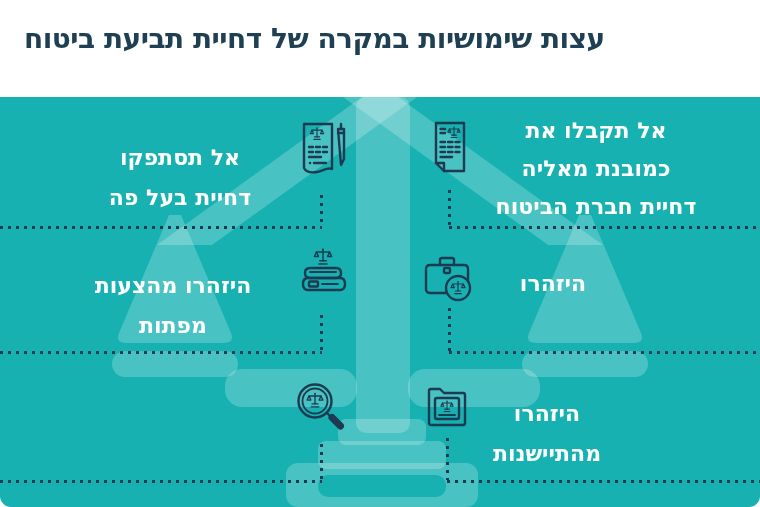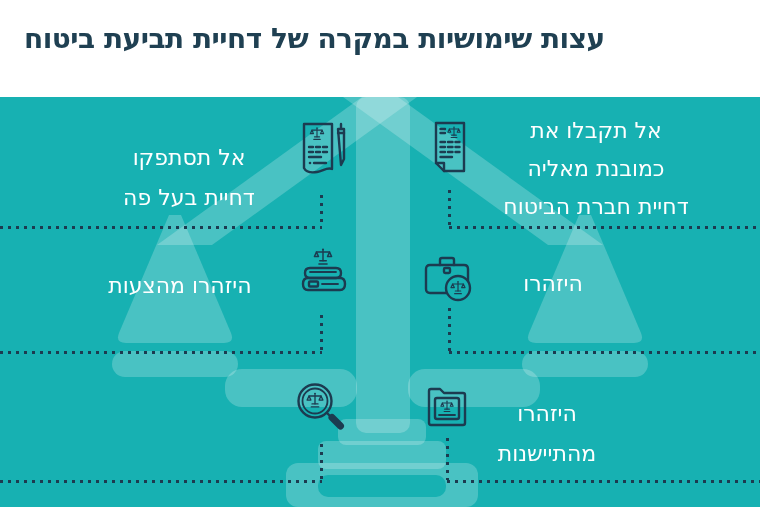--- a/index.html
+++ b/index.html
@@ -1,23 +1,23 @@
 <!DOCTYPE html>
 <html lang="he"><head>
 <meta charset="utf-8">
 <style>
   html,body{margin:0;padding:0;background:#fff;}
   .canvas{position:relative;width:760px;height:507px;background:#ffffff;overflow:hidden;
-          font-family:"DejaVu Sans",sans-serif;}
+          font-family:"DejaVu Sans",sans-serif;border-radius:11px;}
   .title{position:absolute;left:24px;top:22px;margin:0;font-size:28px;font-weight:700;
          color:#1f4052;direction:rtl;white-space:nowrap;letter-spacing:-0.5px;}
   .panel{position:absolute;left:0;top:97px;width:760px;height:410px;background:#17b1b2;}
   .watermark{position:absolute;left:0;top:0;pointer-events:none;}
   .icon{position:absolute;}
-  .tip{position:absolute;direction:rtl;text-align:center;color:#ffffff;font-weight:400;
+  .tip{position:absolute;direction:rtl;text-align:center;color:#ffffff;font-weight:700;
        font-size:22px;line-height:40px;}
   .tip.three{line-height:38px;}
   .hdots{position:absolute;height:3px;
          background-image:repeating-linear-gradient(90deg,#1c3b50 0 3px,transparent 3px 8px);}
   .vdots{position:absolute;width:3px;
          background-image:repeating-linear-gradient(180deg,#1c3b50 0 3px,transparent 3px 8px);}
   svg .ln{fill:none;stroke:#1c3b50;stroke-width:2.4;stroke-linecap:round;stroke-linejoin:round;}
   svg .thin{stroke-width:1.8;}
 </style>
 </head>
@@ -92,21 +92,21 @@
           <path d="M12,36 H24"></path>
           <circle cx="13" cy="42" r="1.3" fill="#1c3b50" stroke="none"></circle>
           <path d="M17,42 H29"></path>
           <path d="M41,8 H47 V38 L44,44 Z"></path>
           <path d="M41,12 H47"></path>
           <path d="M44,8 V3"></path>
         </g>
         <use href="#ms" xlink:href="#ms" x="12" y="6" width="16" height="14"></use>
       </svg>
     </div>
-    <div class="tip" style="left:74px;top:41px;width:230px">
+    <div class="tip" style="left:65px;top:41px;width:230px">
       <div>אל תסתפקו</div>
       <div>דחיית בעל פה</div>
     </div>
     <div class="vdots" style="left:320px;top:98px;height:31px"></div>
     <div class="hdots" style="left:0;top:129px;width:322px"></div>
 
     <div class="icon" style="left:422px;top:155px">
       <svg width="52" height="52" viewBox="0 0 52 52">
         <g class="ln">
           <path d="M18,13 V8 Q18,6 20,6 H30 Q32,6 32,8 V13"></path>
@@ -128,22 +128,23 @@
         <g class="ln">
           <path d="M12,20 H38 Q43,20 43,25 Q43,30 38,30 H12 Q7,30 7,25 Q7,20 12,20 Z"></path>
           <path d="M12,24 H38" class="thin"></path>
           <path d="M10,30 H42 Q47,30 47,36 Q47,42 42,42 H10 Q5,42 5,36 Q5,30 10,30 Z"></path>
           <rect x="11" y="33.5" width="9" height="5" rx="1"></rect>
           <path d="M24,36 H40" class="thin"></path>
         </g>
         <use href="#ms" xlink:href="#ms" x="15" y="0" width="20" height="18"></use>
       </svg>
     </div>
-    <div class="tip" style="left:65px;top:169px;width:230px">
+    <div class="tip" style="left:58px;top:169px;width:230px">
       <div>היזהרו מהצעות</div>
+      <div>מפתות</div>
     </div>
     <div class="vdots" style="left:320px;top:218px;height:36px"></div>
     <div class="hdots" style="left:0;top:254px;width:322px"></div>
 
     <div class="icon" style="left:424px;top:285px">
       <svg width="46" height="50" viewBox="0 0 46 50">
         <g class="ln">
           <path d="M5,12 V9 Q5,7 7,7 H16 L20,11 H39 Q41,11 41,13 V41 Q41,43 39,43 H7 Q5,43 5,41 Z"></path>
           <rect x="11" y="16" width="24" height="21" rx="2"></rect>
           <path d="M15,33 H31" class="thin"></path>

